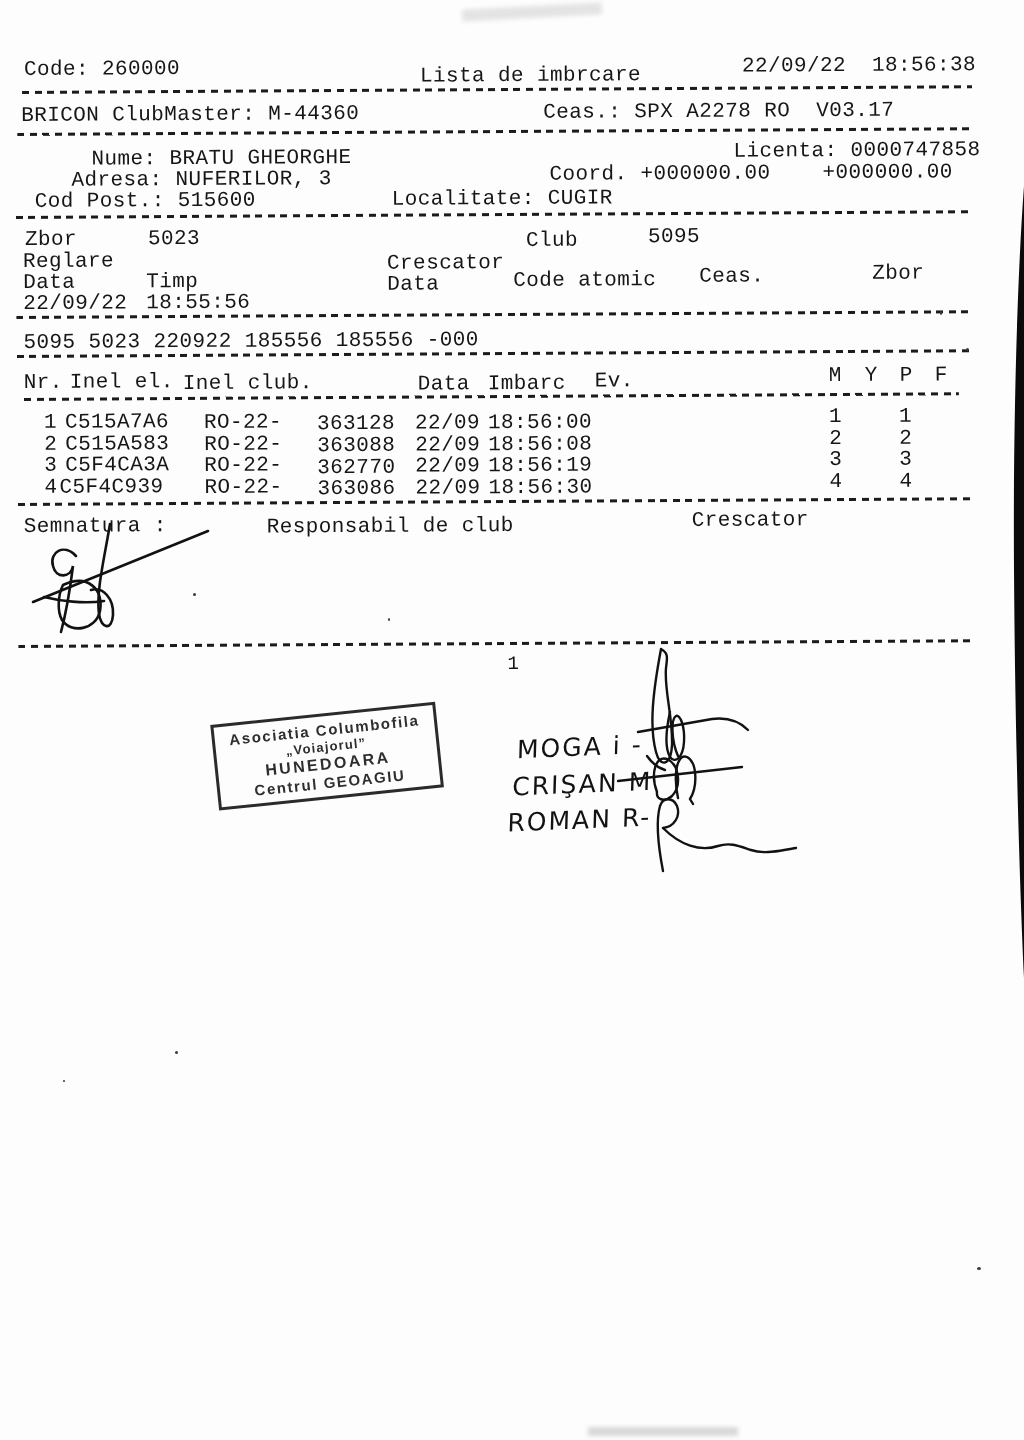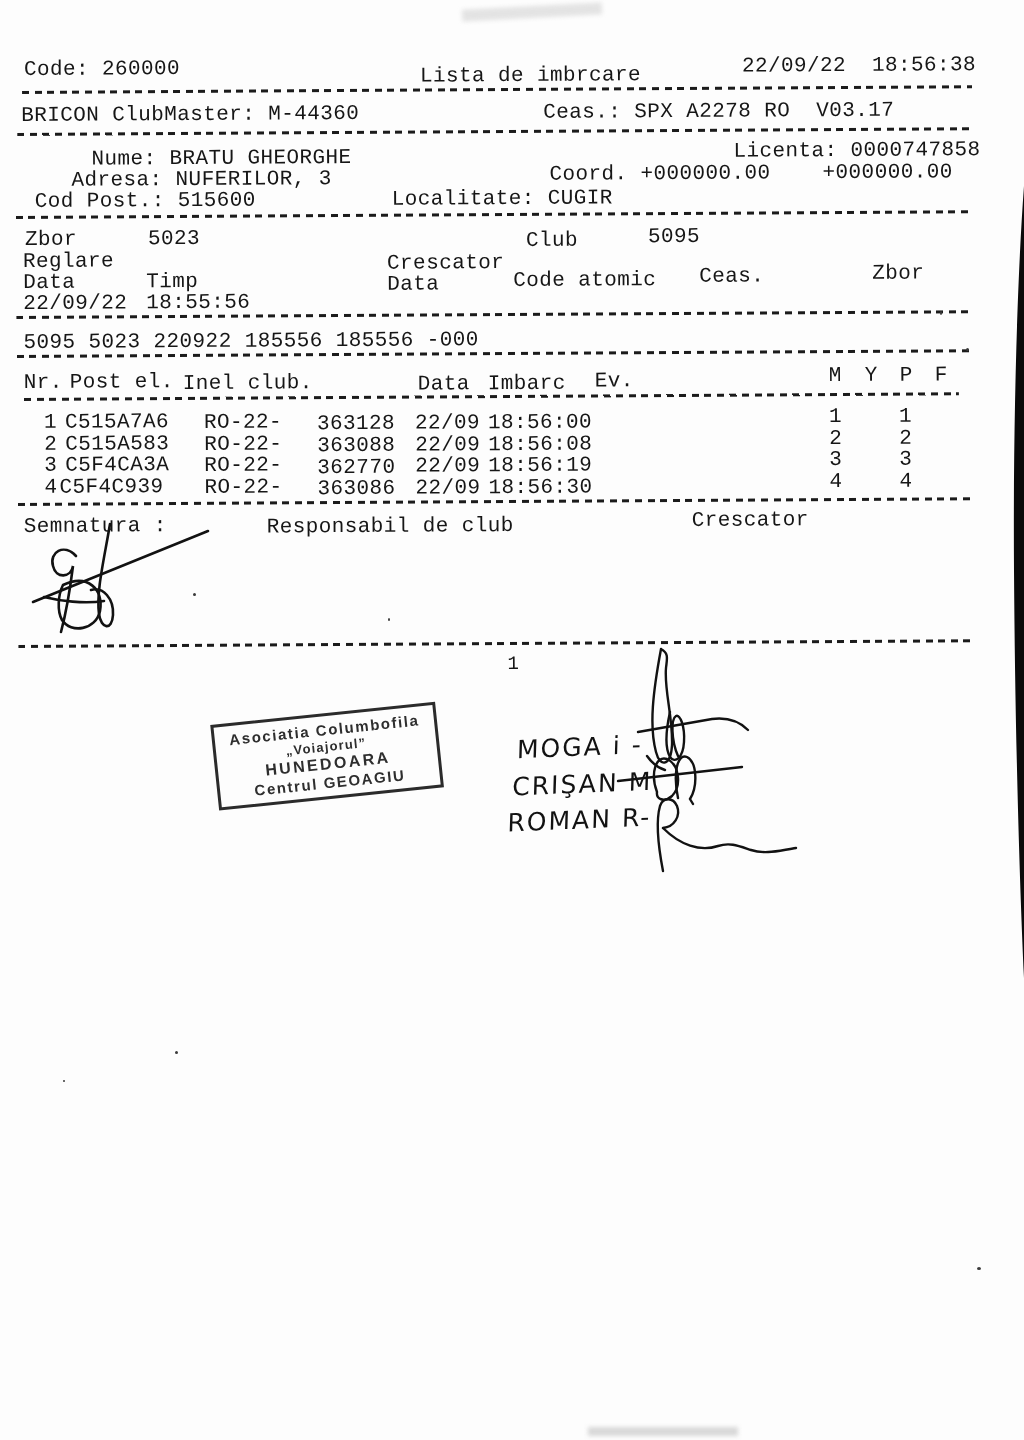--- a/index.html
+++ b/index.html
@@ -60,21 +60,21 @@
   <span class="t" style="left:701px;top:266px">Ceas.</span>
   <span class="t" style="left:874px;top:264px">Zbor</span>
   <span class="t" style="left:25px;top:289px">22/09/22</span>
   <span class="t" style="left:148px;top:289px">18:55:56</span>
   <div class="dash" style="left:18px;top:313px;width:954px"></div>
 
   <span class="t" style="left:25px;top:328px">5095 5023 220922 185556 185556 -000</span>
   <div class="dash" style="left:18px;top:352px;width:957px"></div>
 
   <span class="t" style="left:25px;top:368px">Nr.</span>
-  <span class="t" style="left:71px;top:368px">Post el.</span>
+  <span class="t" style="left:71px;top:368px">Inel el.</span>
   <span class="t" style="left:184px;top:370px">Inel club.</span>
   <span class="t" style="left:419px;top:372px">Data</span>
   <span class="t" style="left:489px;top:372px">Imbarc</span>
   <span class="t" style="left:596px;top:370px">Ev.</span>
   <span class="t" style="left:830px;top:366px">M</span>
   <span class="t" style="left:866px;top:366px">Y</span>
   <span class="t" style="left:901px;top:366px">P</span>
   <span class="t" style="left:936px;top:366px">F</span>
   <div class="dash" style="left:25px;top:395px;width:935px"></div>
 

